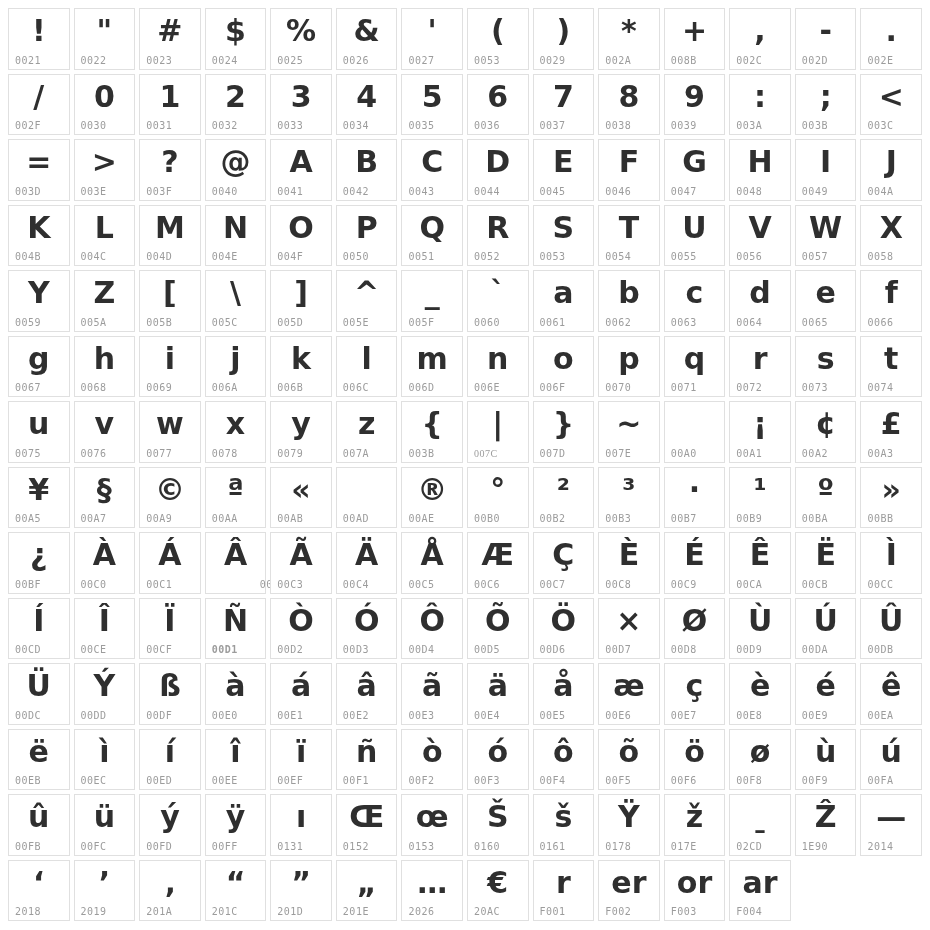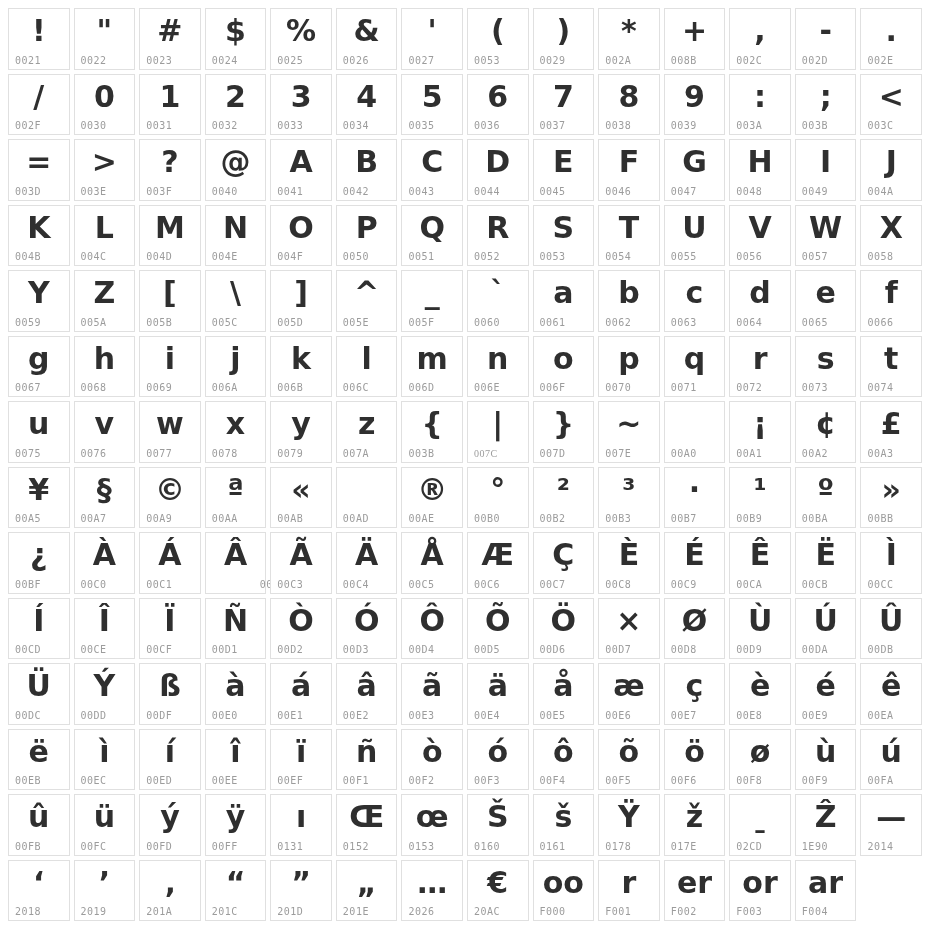--- a/index.html
+++ b/index.html
@@ -570,21 +570,21 @@
     <div class="cell" style="border-color: rgb(224, 224, 224);">
     <div class="glyph" style="color: rgb(47, 47, 47);">Î</div>
     <div class="code" style="color: rgb(156, 156, 156);">00CE</div>
   </div>
     <div class="cell" style="border-color: rgb(224, 224, 224);">
     <div class="glyph" style="color: rgb(47, 47, 47);">Ï</div>
     <div class="code" style="color: rgb(156, 156, 156);">00CF</div>
   </div>
     <div class="cell" style="border-color: rgb(224, 224, 224);">
     <div class="glyph" style="color: rgb(47, 47, 47);">Ñ</div>
-    <div class="code" style="color: rgb(156, 156, 156);">00D1</div>
+    <div class="code" style="color: rgb(156, 156, 156); font-weight: bold;">00D1</div>
   </div>
     <div class="cell" style="border-color: rgb(224, 224, 224);">
     <div class="glyph" style="color: rgb(47, 47, 47);">Ò</div>
     <div class="code" style="color: rgb(156, 156, 156);">00D2</div>
   </div>
     <div class="cell" style="border-color: rgb(224, 224, 224);">
     <div class="glyph" style="color: rgb(47, 47, 47);">Ó</div>
     <div class="code" style="color: rgb(156, 156, 156);">00D3</div>
   </div>
     <div class="cell" style="border-color: rgb(224, 224, 224);">
@@ -813,24 +813,20 @@
   </div>
     <div class="cell" style="border-color: rgb(224, 224, 224);">
     <div class="glyph" style="color: rgb(47, 47, 47);">…</div>
     <div class="code" style="color: rgb(156, 156, 156);">2026</div>
   </div>
     <div class="cell" style="border-color: rgb(224, 224, 224);">
     <div class="glyph" style="color: rgb(47, 47, 47);">€</div>
     <div class="code" style="color: rgb(156, 156, 156);">20AC</div>
   </div>
     <div class="cell" style="border-color: rgb(224, 224, 224);">
-    <div class="glyph" style="color: rgb(47, 47, 47);">oo</div>
-    <div class="code" style="color: rgb(156, 156, 156);">F000</div>
-  </div>
-    <div class="cell" style="border-color: rgb(224, 224, 224);">
     <div class="glyph" style="color: rgb(47, 47, 47);">r</div>
     <div class="code" style="color: rgb(156, 156, 156);">F001</div>
   </div>
     <div class="cell" style="border-color: rgb(224, 224, 224);">
     <div class="glyph" style="color: rgb(47, 47, 47);">er</div>
     <div class="code" style="color: rgb(156, 156, 156);">F002</div>
   </div>
     <div class="cell" style="border-color: rgb(224, 224, 224);">
     <div class="glyph" style="color: rgb(47, 47, 47);">or</div>
     <div class="code" style="color: rgb(156, 156, 156);">F003</div>

